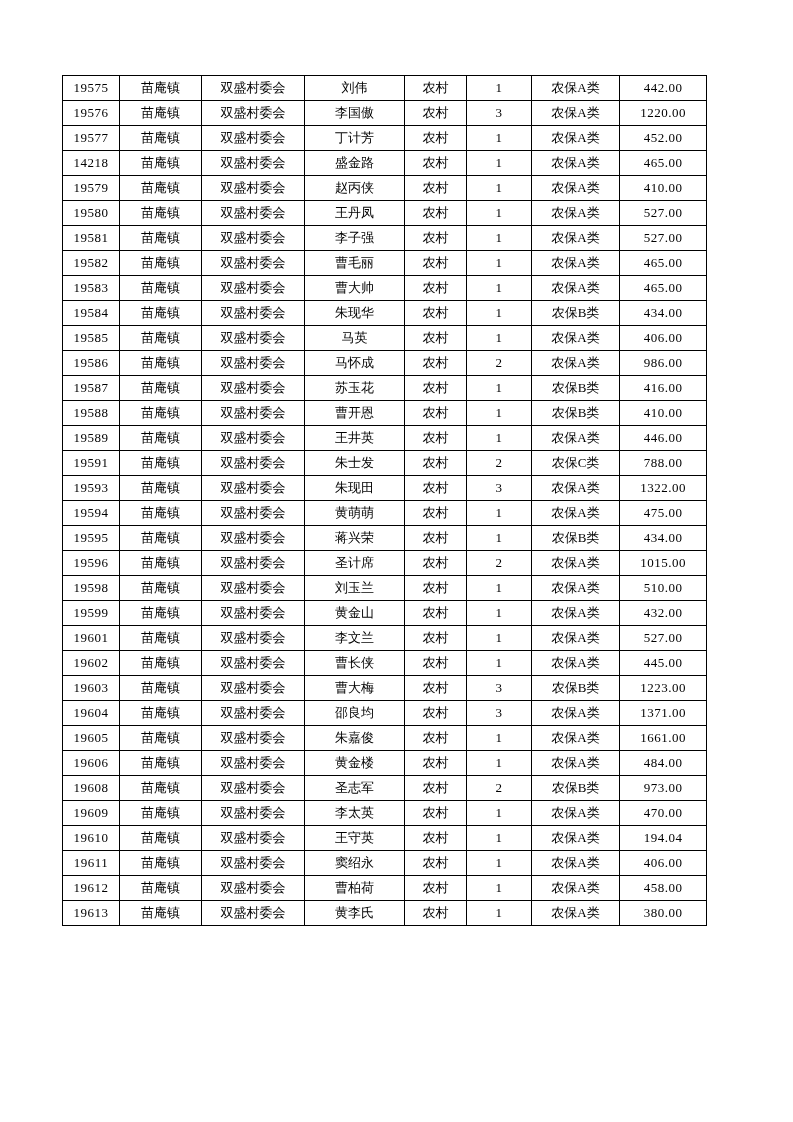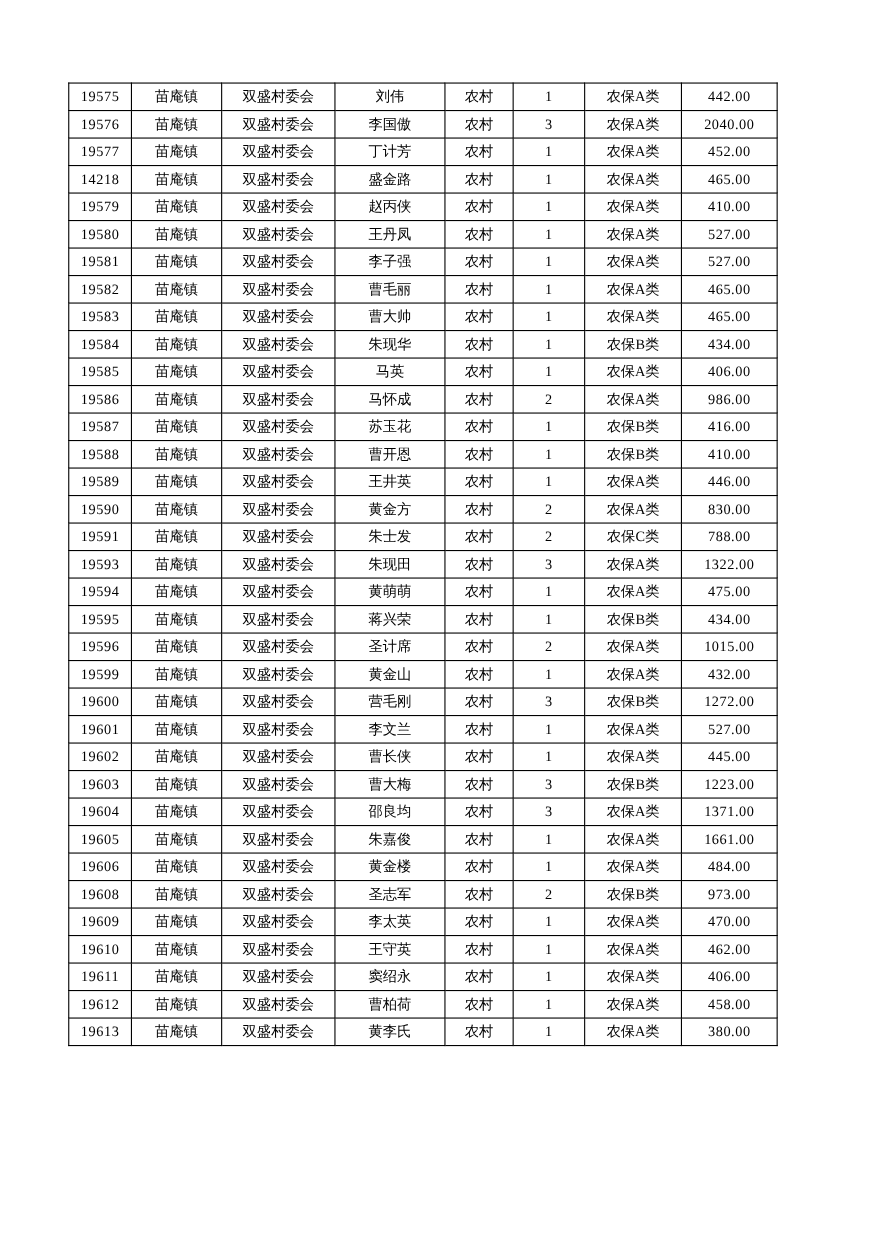--- a/index.html
+++ b/index.html
@@ -75,21 +75,21 @@
           <td class="col-amount">442.00</td>
         </tr>
         <tr>
           <td class="col-id">19576</td>
           <td class="col-town">苗庵镇</td>
           <td class="col-village">双盛村委会</td>
           <td class="col-name">李国傲</td>
           <td class="col-type">农村</td>
           <td class="col-count">3</td>
           <td class="col-category">农保A类</td>
-          <td class="col-amount">2040.00</td>
+          <td class="col-amount">1220.00</td>
         </tr>
         <tr>
           <td class="col-id">19577</td>
           <td class="col-town">苗庵镇</td>
           <td class="col-village">双盛村委会</td>
           <td class="col-name">丁计芳</td>
           <td class="col-type">农村</td>
           <td class="col-count">1</td>
           <td class="col-category">农保A类</td>
           <td class="col-amount">452.00</td>
@@ -206,30 +206,20 @@
         </tr>
         <tr>
           <td class="col-id">19589</td>
           <td class="col-town">苗庵镇</td>
           <td class="col-village">双盛村委会</td>
           <td class="col-name">王井英</td>
           <td class="col-type">农村</td>
           <td class="col-count">1</td>
           <td class="col-category">农保A类</td>
           <td class="col-amount">446.00</td>
-        </tr>
-        <tr>
-          <td class="col-id">19590</td>
-          <td class="col-town">苗庵镇</td>
-          <td class="col-village">双盛村委会</td>
-          <td class="col-name">黄金方</td>
-          <td class="col-type">农村</td>
-          <td class="col-count">2</td>
-          <td class="col-category">农保A类</td>
-          <td class="col-amount">830.00</td>
         </tr>
         <tr>
           <td class="col-id">19591</td>
           <td class="col-town">苗庵镇</td>
           <td class="col-village">双盛村委会</td>
           <td class="col-name">朱士发</td>
           <td class="col-type">农村</td>
           <td class="col-count">2</td>
           <td class="col-category">农保C类</td>
           <td class="col-amount">788.00</td>
@@ -268,76 +258,76 @@
           <td class="col-id">19596</td>
           <td class="col-town">苗庵镇</td>
           <td class="col-village">双盛村委会</td>
           <td class="col-name">圣计席</td>
           <td class="col-type">农村</td>
           <td class="col-count">2</td>
           <td class="col-category">农保A类</td>
           <td class="col-amount">1015.00</td>
         </tr>
         <tr>
+          <td class="col-id">19598</td>
+          <td class="col-town">苗庵镇</td>
+          <td class="col-village">双盛村委会</td>
+          <td class="col-name">刘玉兰</td>
+          <td class="col-type">农村</td>
+          <td class="col-count">1</td>
+          <td class="col-category">农保A类</td>
+          <td class="col-amount">510.00</td>
+        </tr>
+        <tr>
           <td class="col-id">19599</td>
           <td class="col-town">苗庵镇</td>
           <td class="col-village">双盛村委会</td>
           <td class="col-name">黄金山</td>
           <td class="col-type">农村</td>
           <td class="col-count">1</td>
           <td class="col-category">农保A类</td>
           <td class="col-amount">432.00</td>
         </tr>
         <tr>
-          <td class="col-id">19600</td>
-          <td class="col-town">苗庵镇</td>
-          <td class="col-village">双盛村委会</td>
-          <td class="col-name">营毛刚</td>
+          <td class="col-id">19601</td>
+          <td class="col-town">苗庵镇</td>
+          <td class="col-village">双盛村委会</td>
+          <td class="col-name">李文兰</td>
+          <td class="col-type">农村</td>
+          <td class="col-count">1</td>
+          <td class="col-category">农保A类</td>
+          <td class="col-amount">527.00</td>
+        </tr>
+        <tr>
+          <td class="col-id">19602</td>
+          <td class="col-town">苗庵镇</td>
+          <td class="col-village">双盛村委会</td>
+          <td class="col-name">曹长侠</td>
+          <td class="col-type">农村</td>
+          <td class="col-count">1</td>
+          <td class="col-category">农保A类</td>
+          <td class="col-amount">445.00</td>
+        </tr>
+        <tr>
+          <td class="col-id">19603</td>
+          <td class="col-town">苗庵镇</td>
+          <td class="col-village">双盛村委会</td>
+          <td class="col-name">曹大梅</td>
           <td class="col-type">农村</td>
           <td class="col-count">3</td>
           <td class="col-category">农保B类</td>
-          <td class="col-amount">1272.00</td>
-        </tr>
-        <tr>
-          <td class="col-id">19601</td>
-          <td class="col-town">苗庵镇</td>
-          <td class="col-village">双盛村委会</td>
-          <td class="col-name">李文兰</td>
-          <td class="col-type">农村</td>
-          <td class="col-count">1</td>
-          <td class="col-category">农保A类</td>
-          <td class="col-amount">527.00</td>
-        </tr>
-        <tr>
-          <td class="col-id">19602</td>
-          <td class="col-town">苗庵镇</td>
-          <td class="col-village">双盛村委会</td>
-          <td class="col-name">曹长侠</td>
-          <td class="col-type">农村</td>
-          <td class="col-count">1</td>
-          <td class="col-category">农保A类</td>
-          <td class="col-amount">445.00</td>
-        </tr>
-        <tr>
-          <td class="col-id">19603</td>
-          <td class="col-town">苗庵镇</td>
-          <td class="col-village">双盛村委会</td>
-          <td class="col-name">曹大梅</td>
+          <td class="col-amount">1223.00</td>
+        </tr>
+        <tr>
+          <td class="col-id">19604</td>
+          <td class="col-town">苗庵镇</td>
+          <td class="col-village">双盛村委会</td>
+          <td class="col-name">邵良均</td>
           <td class="col-type">农村</td>
           <td class="col-count">3</td>
-          <td class="col-category">农保B类</td>
-          <td class="col-amount">1223.00</td>
-        </tr>
-        <tr>
-          <td class="col-id">19604</td>
-          <td class="col-town">苗庵镇</td>
-          <td class="col-village">双盛村委会</td>
-          <td class="col-name">邵良均</td>
-          <td class="col-type">农村</td>
-          <td class="col-count">3</td>
           <td class="col-category">农保A类</td>
           <td class="col-amount">1371.00</td>
         </tr>
         <tr>
           <td class="col-id">19605</td>
           <td class="col-town">苗庵镇</td>
           <td class="col-village">双盛村委会</td>
           <td class="col-name">朱嘉俊</td>
           <td class="col-type">农村</td>
           <td class="col-count">1</td>
@@ -375,21 +365,21 @@
           <td class="col-amount">470.00</td>
         </tr>
         <tr>
           <td class="col-id">19610</td>
           <td class="col-town">苗庵镇</td>
           <td class="col-village">双盛村委会</td>
           <td class="col-name">王守英</td>
           <td class="col-type">农村</td>
           <td class="col-count">1</td>
           <td class="col-category">农保A类</td>
-          <td class="col-amount">462.00</td>
+          <td class="col-amount">194.04</td>
         </tr>
         <tr>
           <td class="col-id">19611</td>
           <td class="col-town">苗庵镇</td>
           <td class="col-village">双盛村委会</td>
           <td class="col-name">窦绍永</td>
           <td class="col-type">农村</td>
           <td class="col-count">1</td>
           <td class="col-category">农保A类</td>
           <td class="col-amount">406.00</td>

